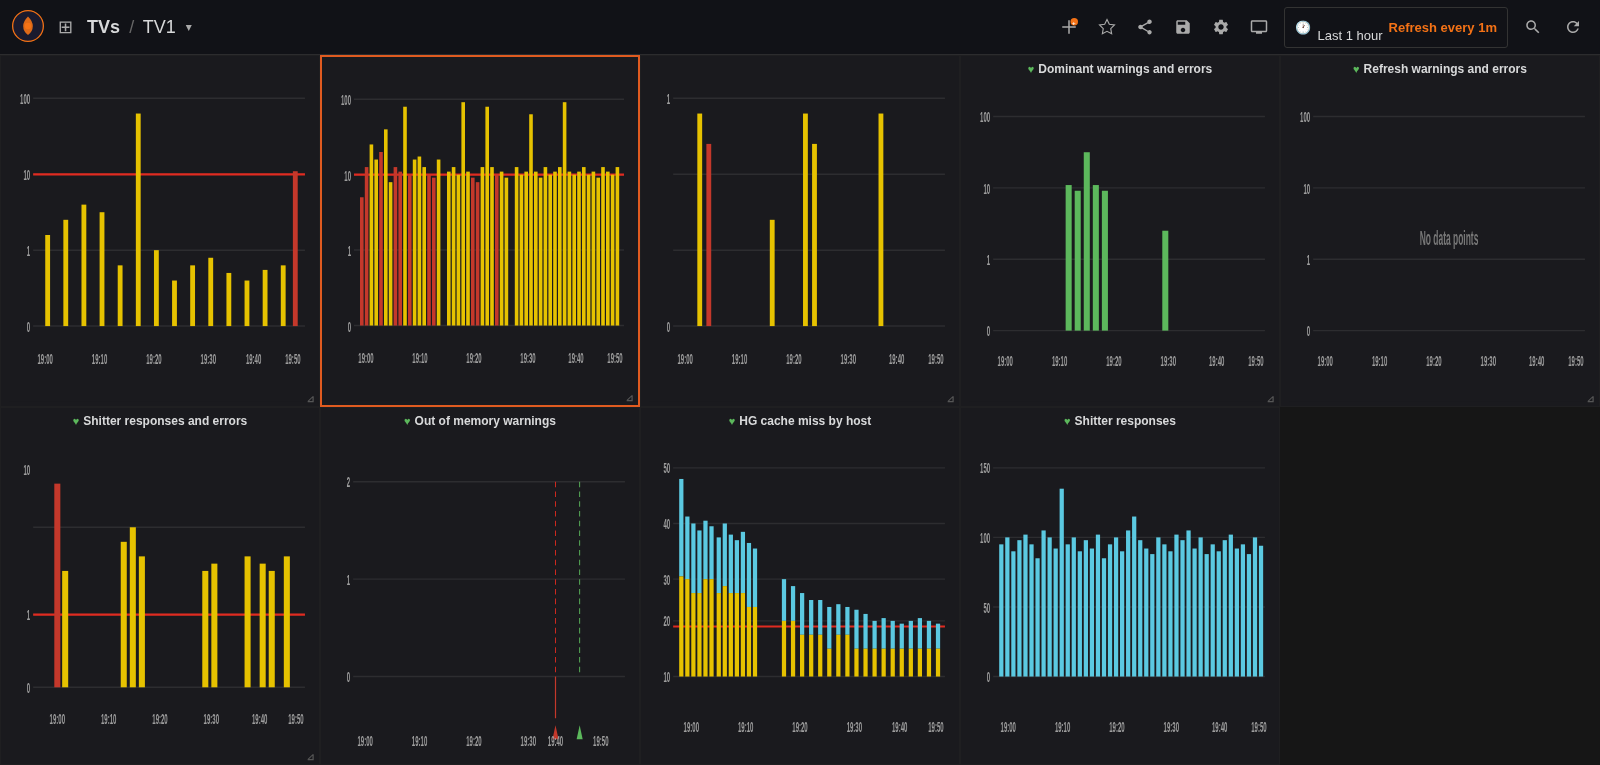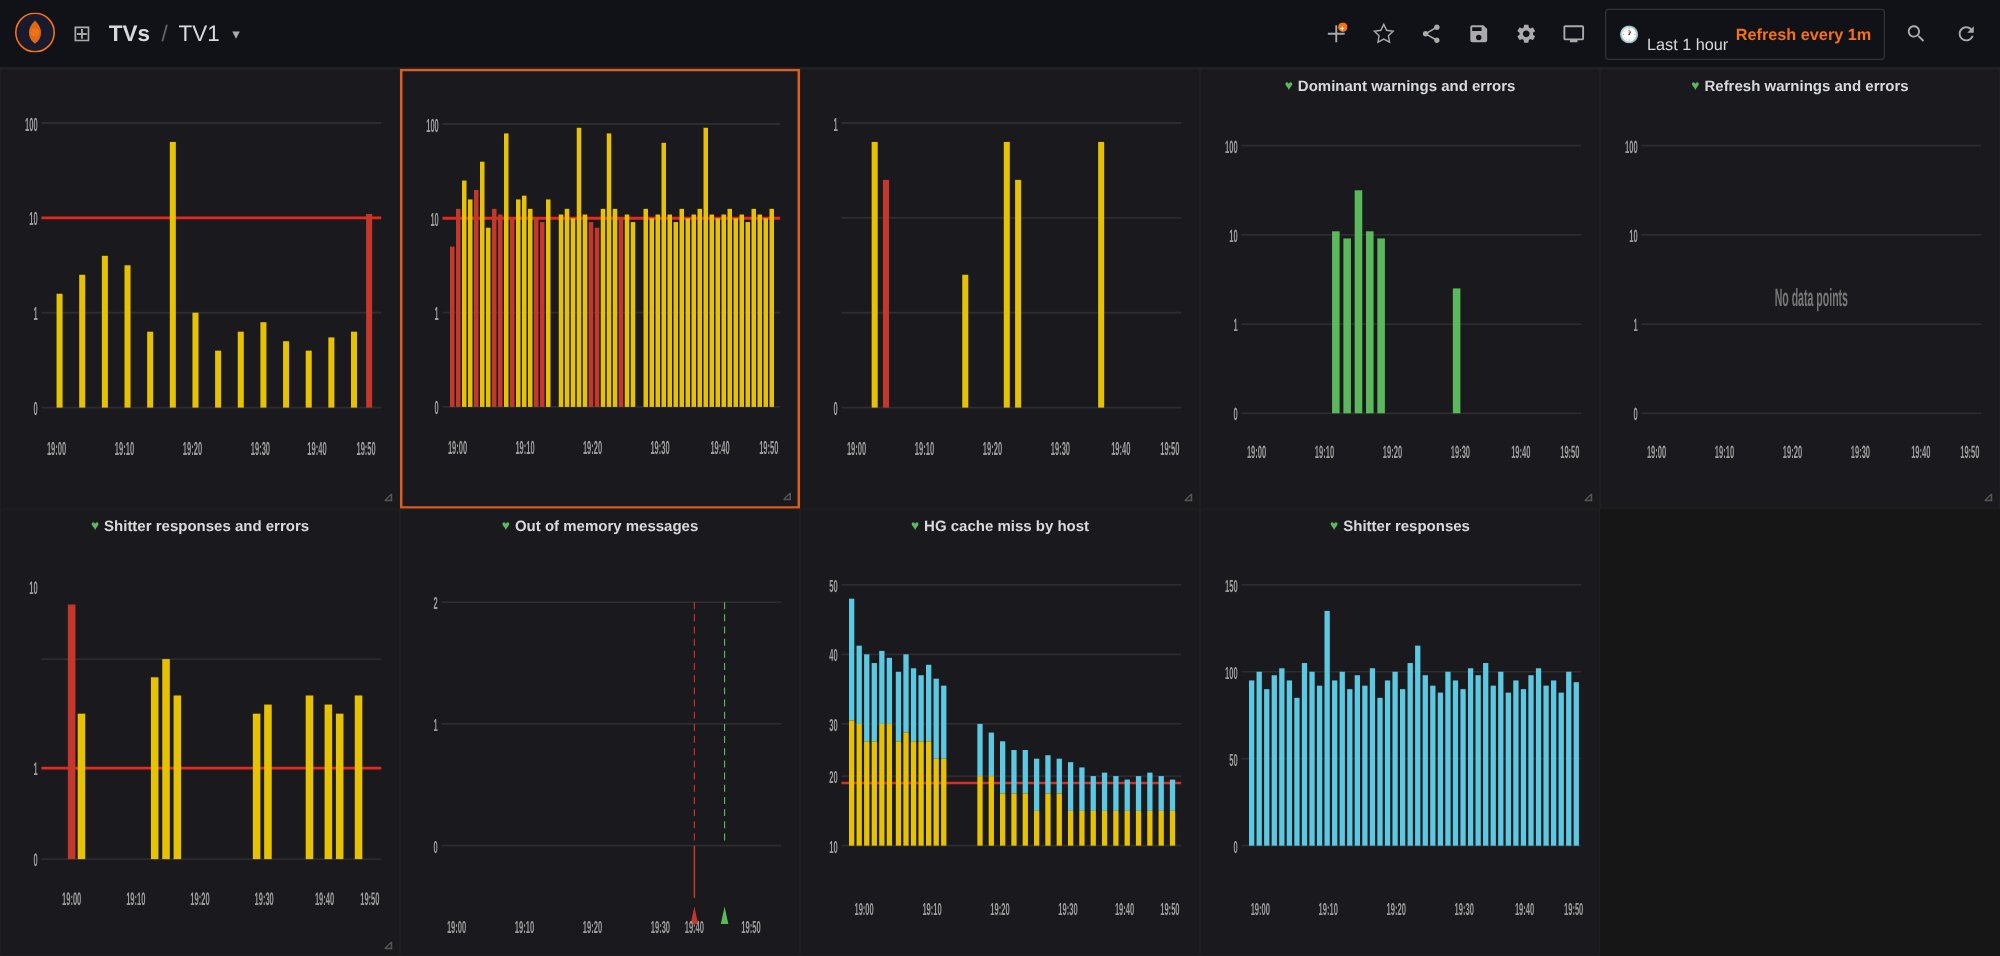--- a/index.html
+++ b/index.html
@@ -494,21 +494,21 @@
         <text x="415" y="195" class="axis-label" text-anchor="middle">19:40</text>
         <text x="475" y="195" class="axis-label" text-anchor="middle">19:50</text>
       </svg>
     </div>
     <span class="panel-resize">⊿</span>
   </div>
 
   <div class="panel">
     <div class="panel-title">
       <span class="heart-icon">♥</span>
-      <span>Out of memory messages</span>
+      <span>Out of memory warnings</span>
     </div>
     <div class="chart-area panel-titled" style="height:100%;">
       <svg class="chart" viewBox="0 0 500 230" preserveAspectRatio="none">
         <rect width="500" height="230" fill="#1a1a1e"></rect>
         <line x1="40" y1="30" x2="490" y2="30" class="grid-line"></line>
         <line x1="40" y1="100" x2="490" y2="100" class="grid-line"></line>
         <line x1="40" y1="170" x2="490" y2="170" class="grid-line"></line>
         <text x="35" y="34" class="axis-label" text-anchor="end">2</text>
         <text x="35" y="104" class="axis-label" text-anchor="end">1</text>
         <text x="35" y="174" class="axis-label" text-anchor="end">0</text>

